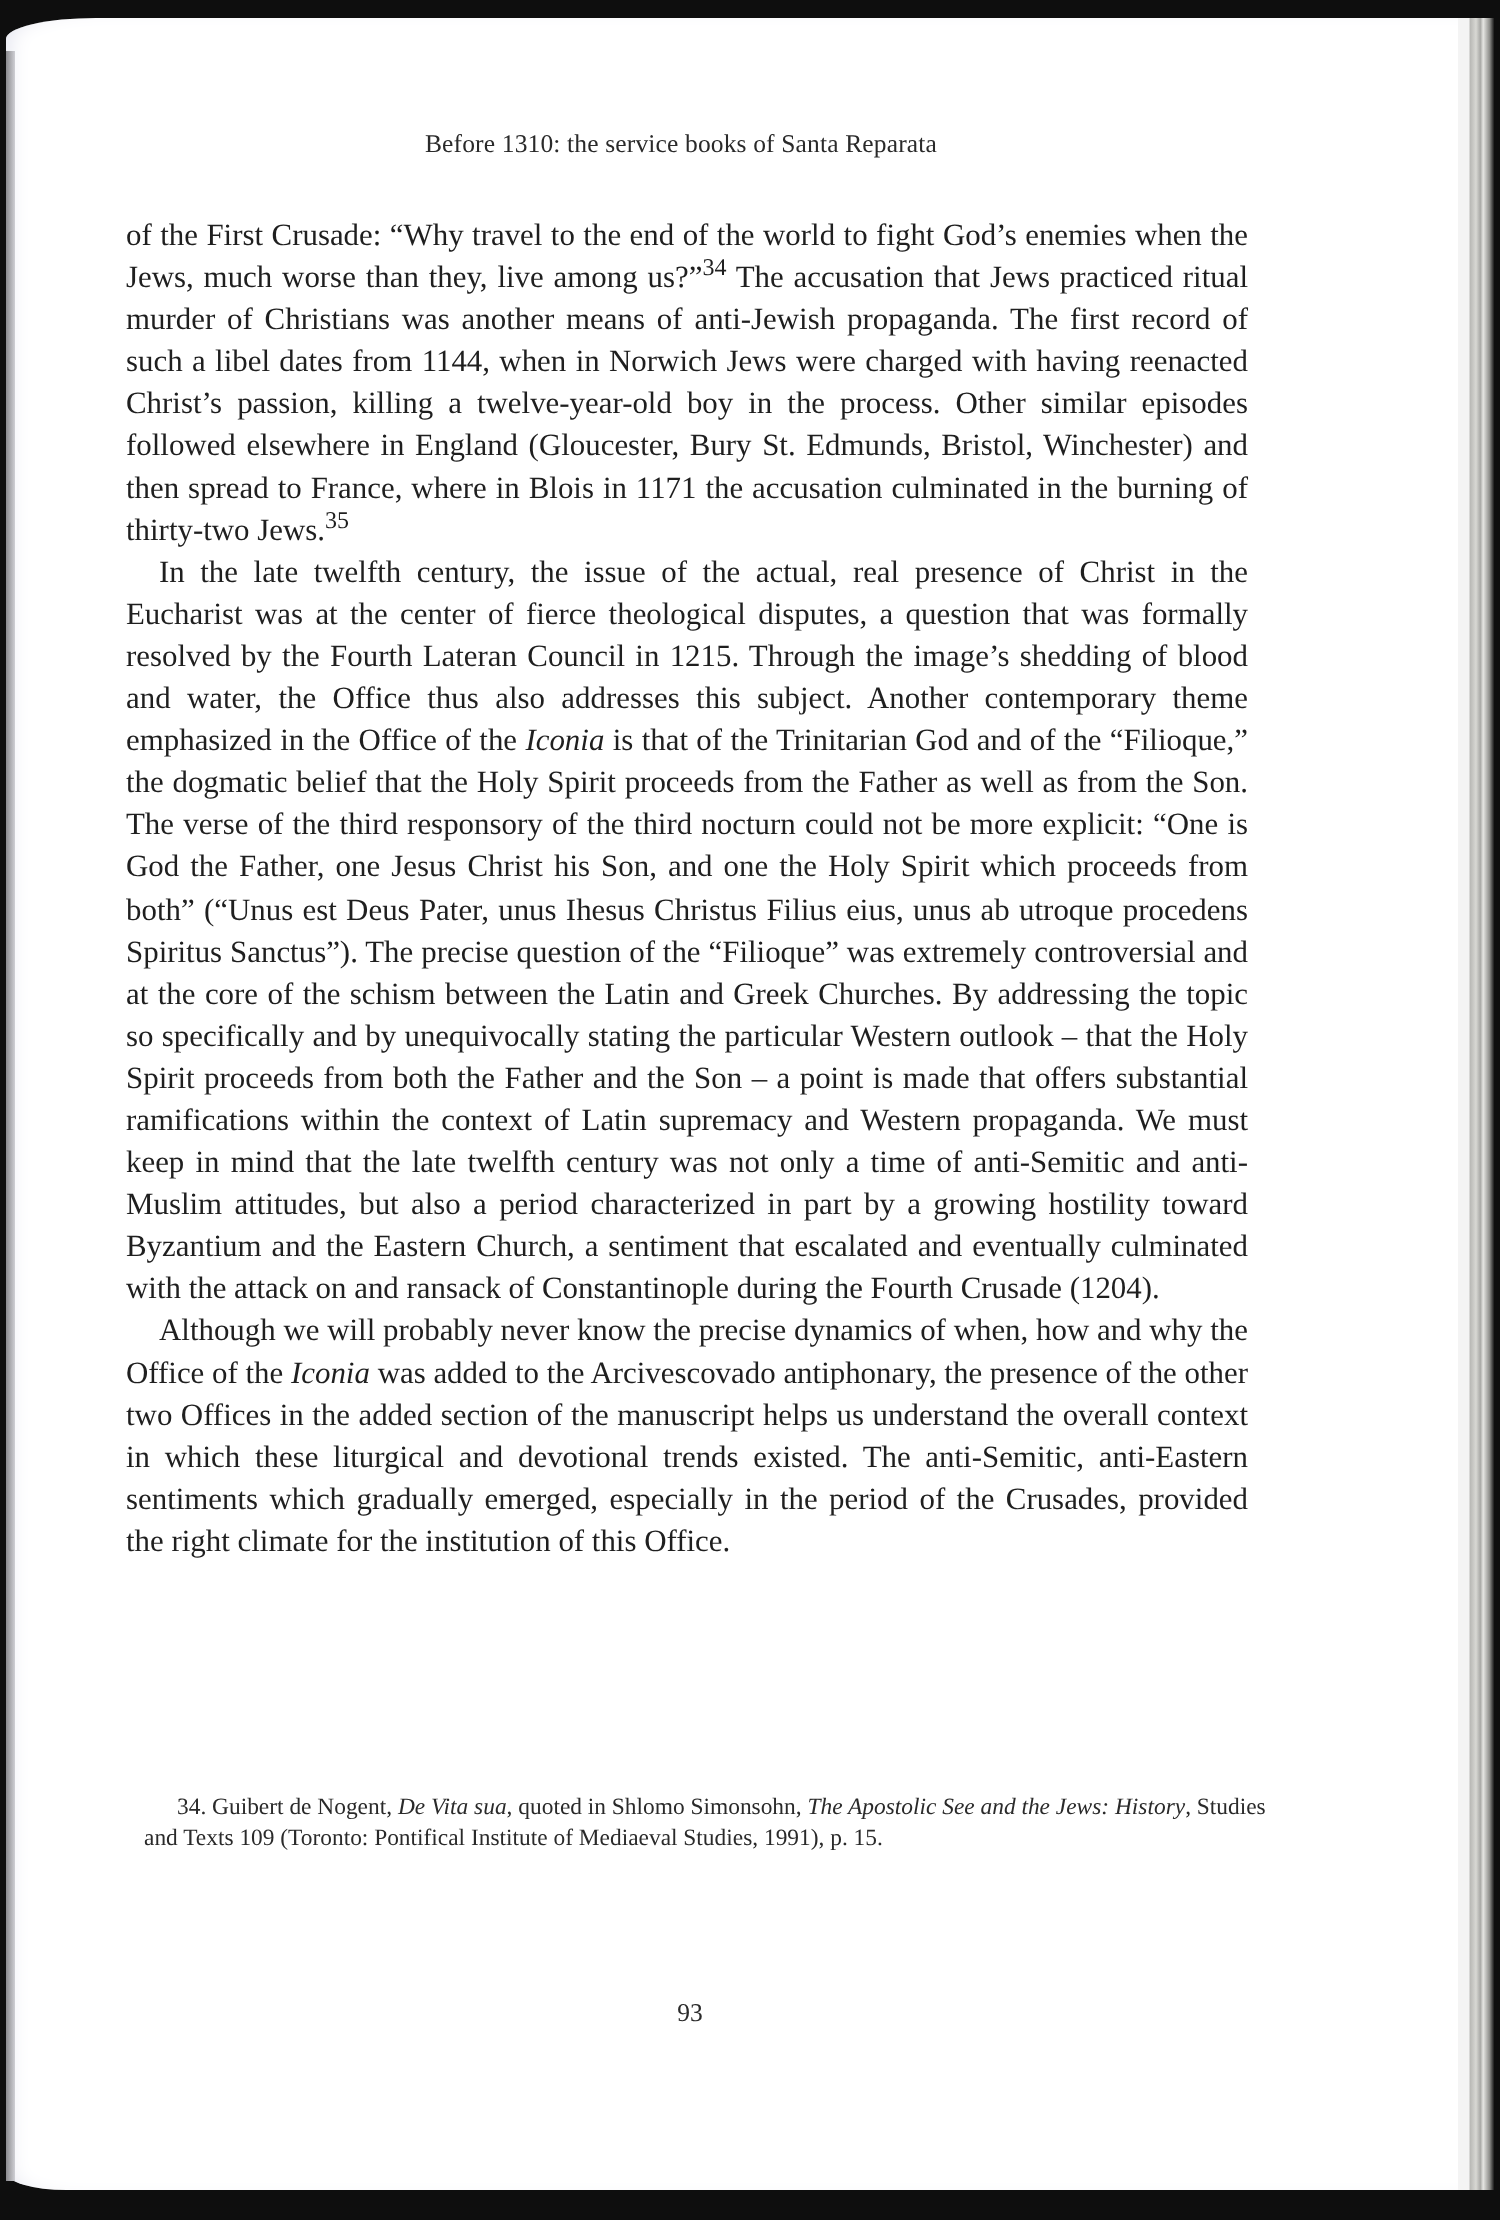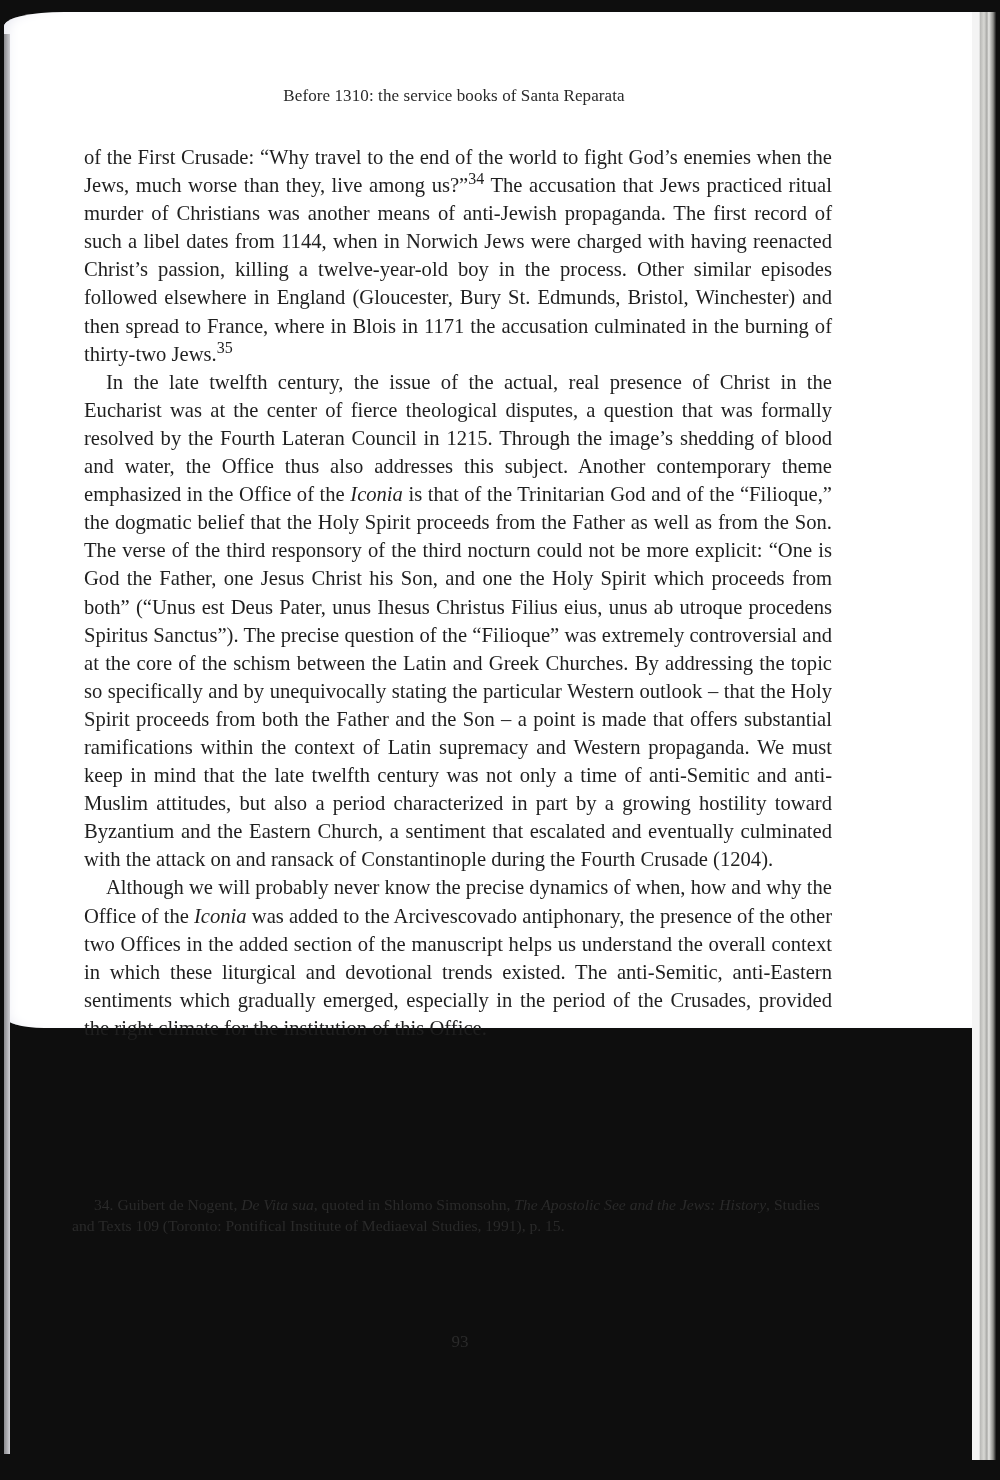--- a/index.html
+++ b/index.html
@@ -2,21 +2,21 @@
 <html><head>
   <meta charset="utf-8">
   <style>
     html, body { margin: 0; padding: 0; }
     body {
       width: 1000px; height: 1480px; background: #0e0e0e;
       position: relative; overflow: hidden;
       font-family: "Liberation Serif", "DejaVu Serif", serif;
     }
     .page {
-      position: absolute; left: 4px; top: 12px; width: 968px; height: 1016px;
+      position: absolute; left: 4px; top: 12px; width: 968px; height: 1448px;
       background: #ffffff;
       border-top-left-radius: 60px 14px;
       border-bottom-left-radius: 40px 12px;
       box-shadow: inset 10px 0 14px -8px #e3e4ee;
     }
     .left-edge {
       position: absolute; left: 0; top: 22px; width: 6px; height: 1420px;
       background: linear-gradient(to right, #8a8a8e, #cfcfd4);
     }
     .right-edge {
@@ -30,21 +30,21 @@
     .body-text {
       position: absolute; left: 80px; top: 131px; width: 748px;
       font-size: 20.6px; line-height: 28.1px; color: #1f1f1f;
       text-align: justify; hyphens: manual;
     }
     .body-text p { margin: 0; text-indent: 0; }
     .body-text p.indent { text-indent: 22px; }
     sup { font-size: 16px; line-height: 0; vertical-align: 8px; }
     i { font-style: italic; }
     .footnotes {
-      position: absolute; left: 68px; top: 1182px; width: 748px;
+      position: absolute; left: 92px; top: 1182px; width: 748px;
       font-size: 15.6px; line-height: 21px; color: #2a2a2a; text-align: left;
     }
     .footnotes p { margin: 0; text-indent: 22px; }
     .folio {
       position: absolute; top: 1320px; left: 0; width: 912px; text-align: center;
       font-size: 17px; color: #2a2a2a;
     }
   </style>
 </head>
 <body>

